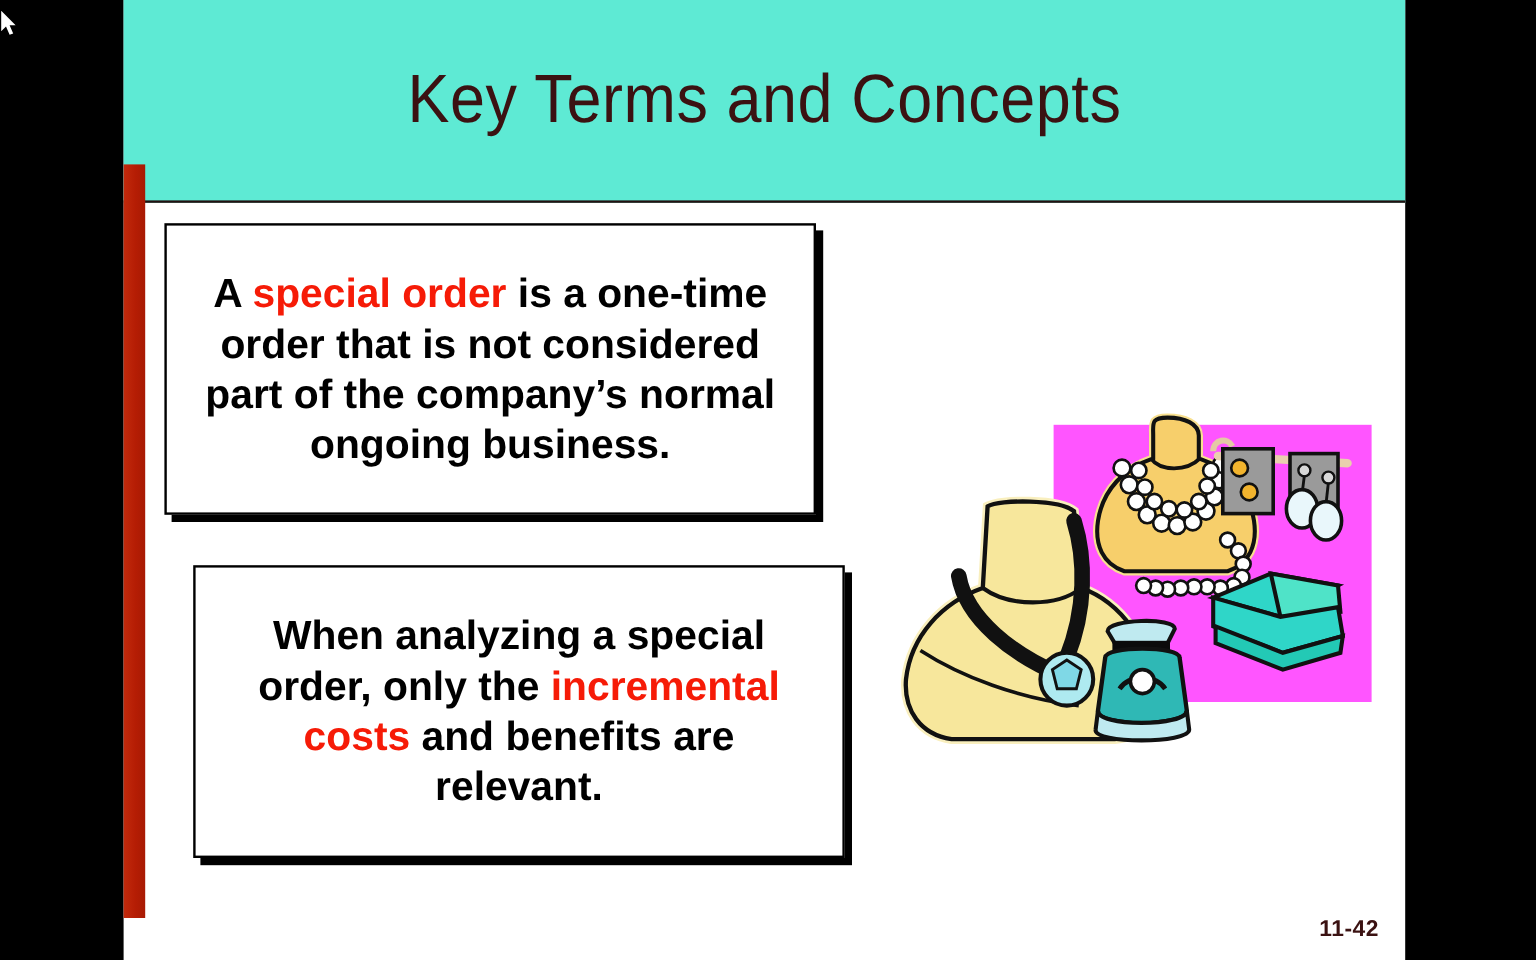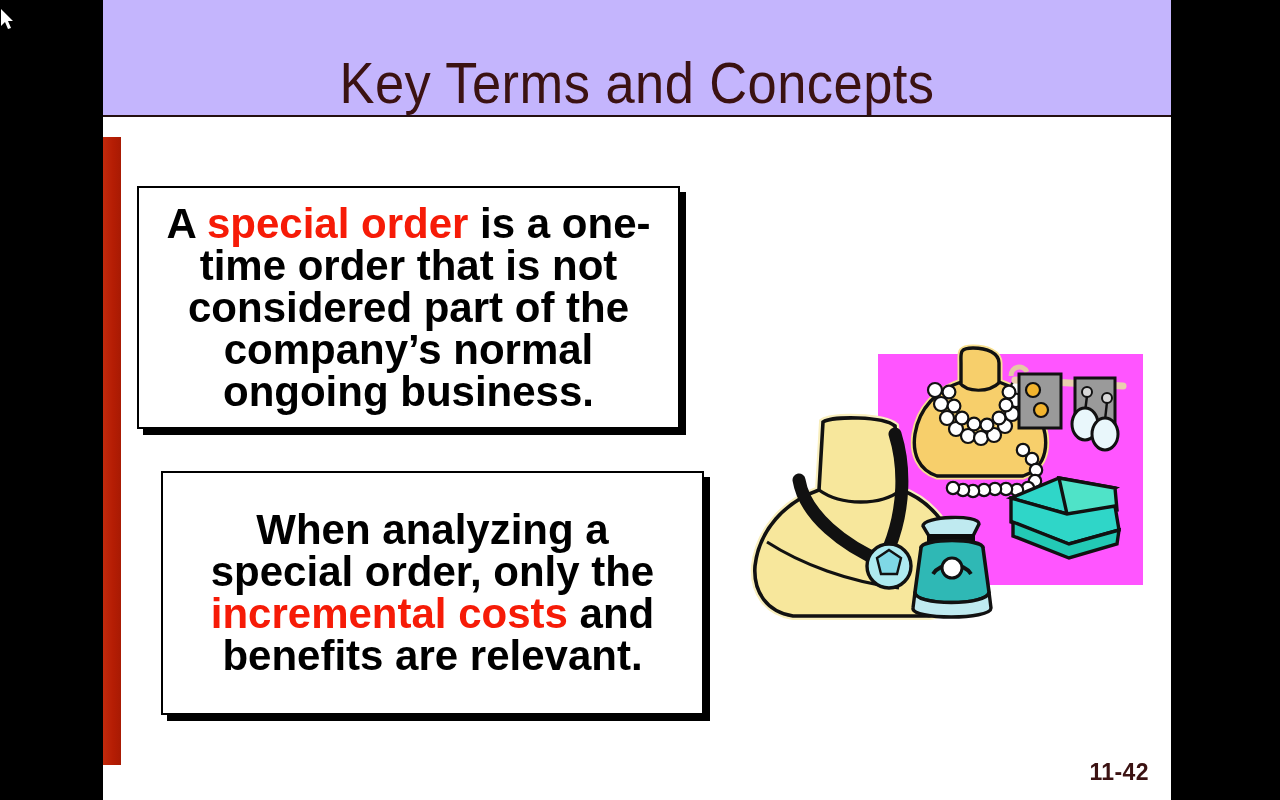--- a/index.html
+++ b/index.html
@@ -34,22 +34,22 @@
     height: 800px;
     background: #ffffff;
   }
 
   
   #header-band {
     position: absolute;
     left: 0;
     top: 0;
     width: 1068px;
-    height: 117px;
-    background: #c4b5fd;
+    height: 169px;
+    background: #5eead4;
     border-bottom: 2px solid #241010;
     box-sizing: border-box;
   }
   #slide-title {
     position: absolute;
     left: 0;
     top: 54px;
     width: 1068px;
     text-align: center;
     font-family: "Liberation Sans Narrow", "Liberation Sans", sans-serif;
@@ -81,21 +81,21 @@
     border: 2px solid #000000;
     box-sizing: border-box;
     box-shadow: 6px 6px 0 0 #000000;
     display: flex;
     align-items: center;
     justify-content: center;
   }
   .concept-text {
     font-family: "Liberation Sans", sans-serif;
     font-weight: bold;
-    font-size: 42px;
+    font-size: 34px;
     line-height: 42px;
     color: #000000;
     text-align: center;
     padding: 0 18px;
   }
   .hl { color: #f61b07; }
 
   #box-special-order {
     left: 34px;
     top: 186px;
@@ -109,21 +109,21 @@
     height: 244px;
     margin-left: 23px;
   }
 
   
   #slide-number {
     position: absolute;
     right: 22px;
     bottom: 14px;
     font-family: "Liberation Sans", sans-serif;
-    font-size: 23px;
+    font-size: 19px;
     font-weight: bold;
     color: #3b1212;
     letter-spacing: 0.4px;
   }
 
   
   #jewelry-clipart {
     position: absolute;
     left: 620px;
     top: 330px;

